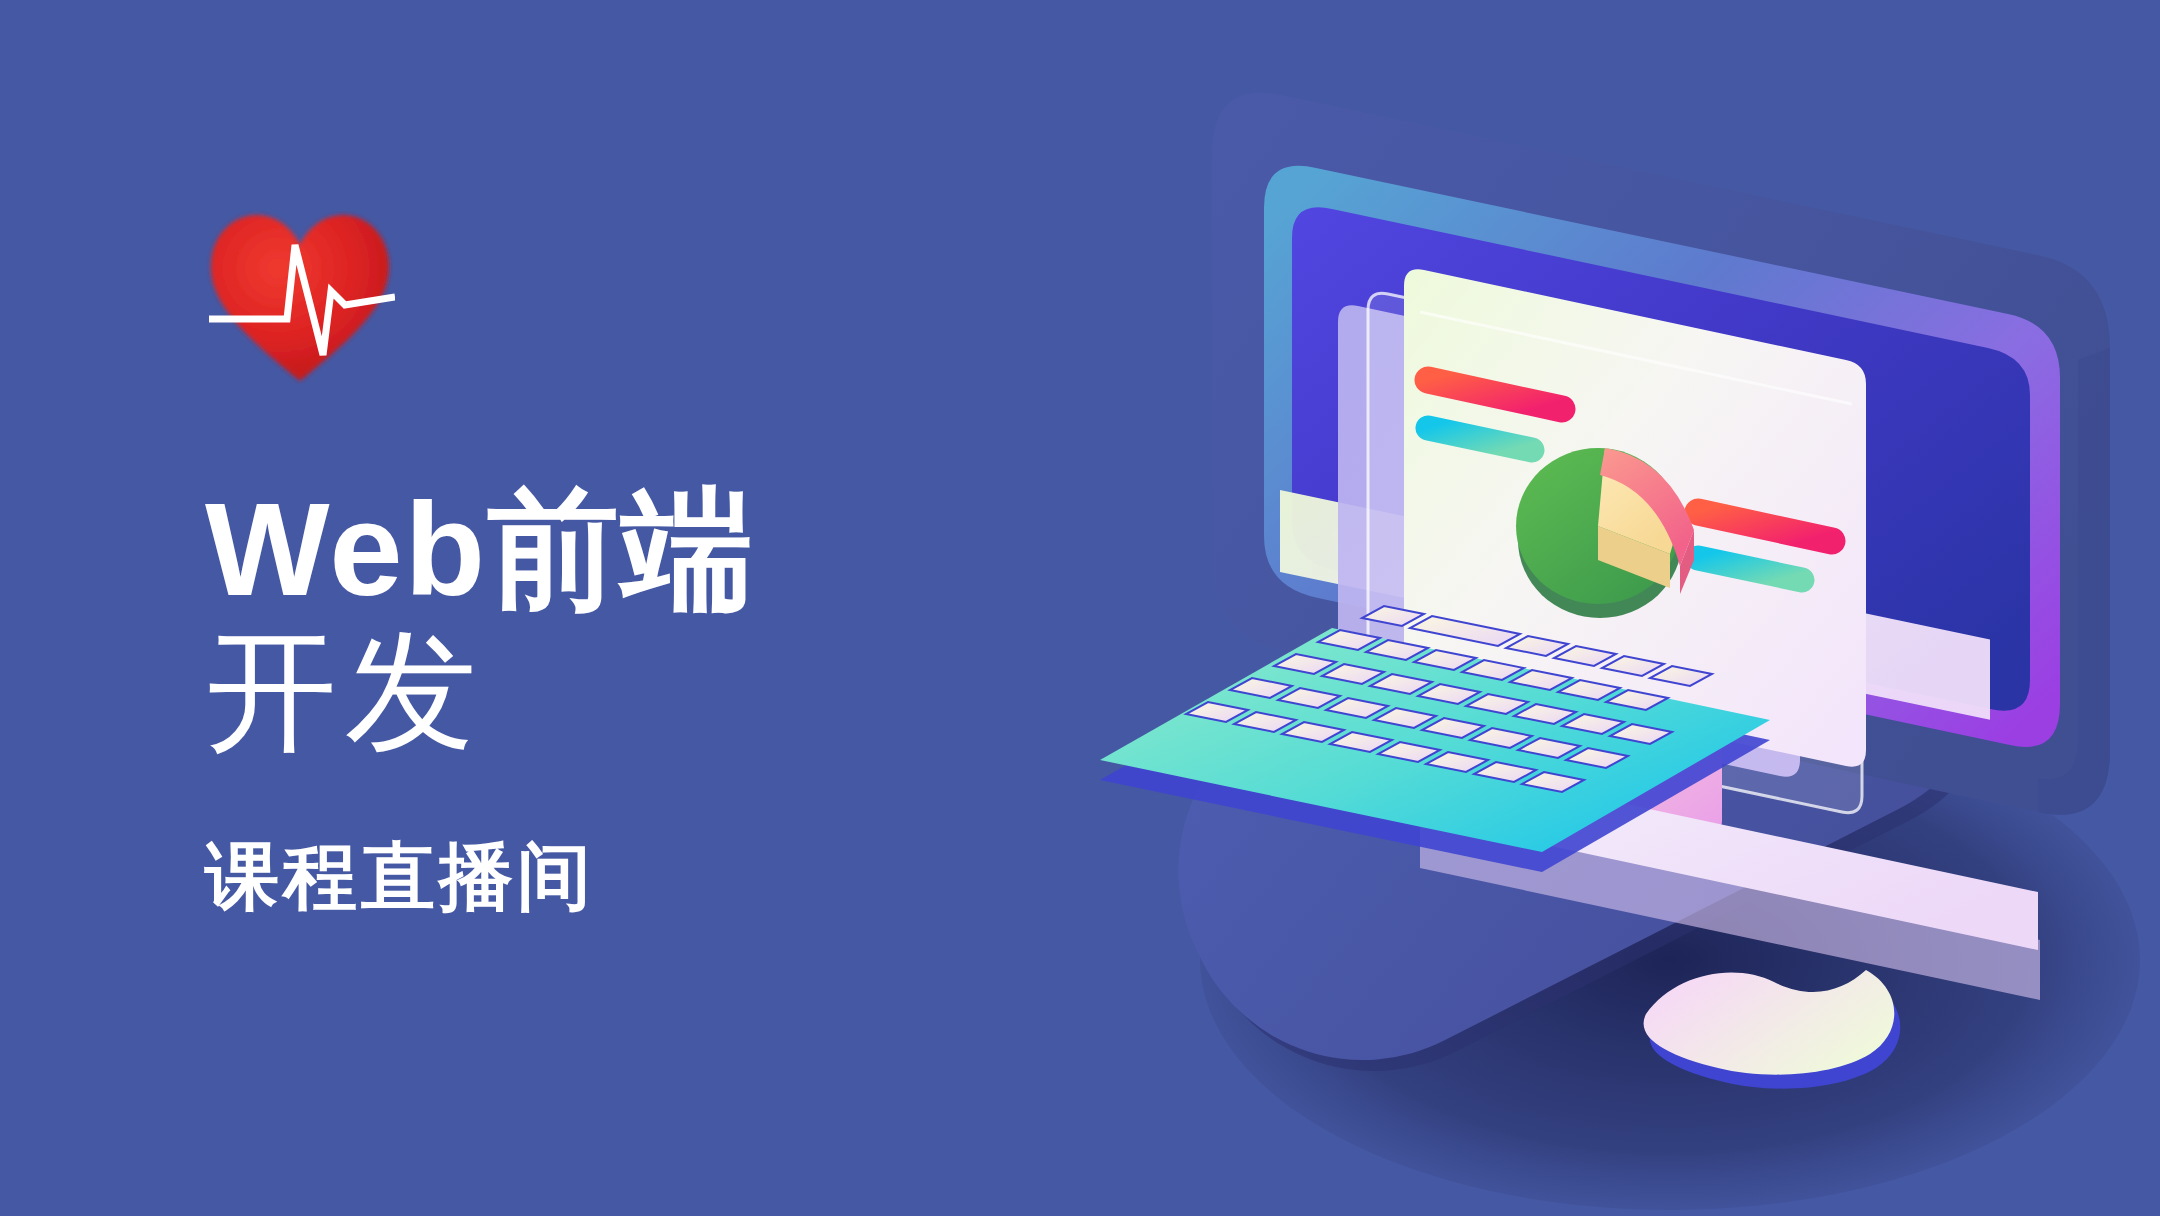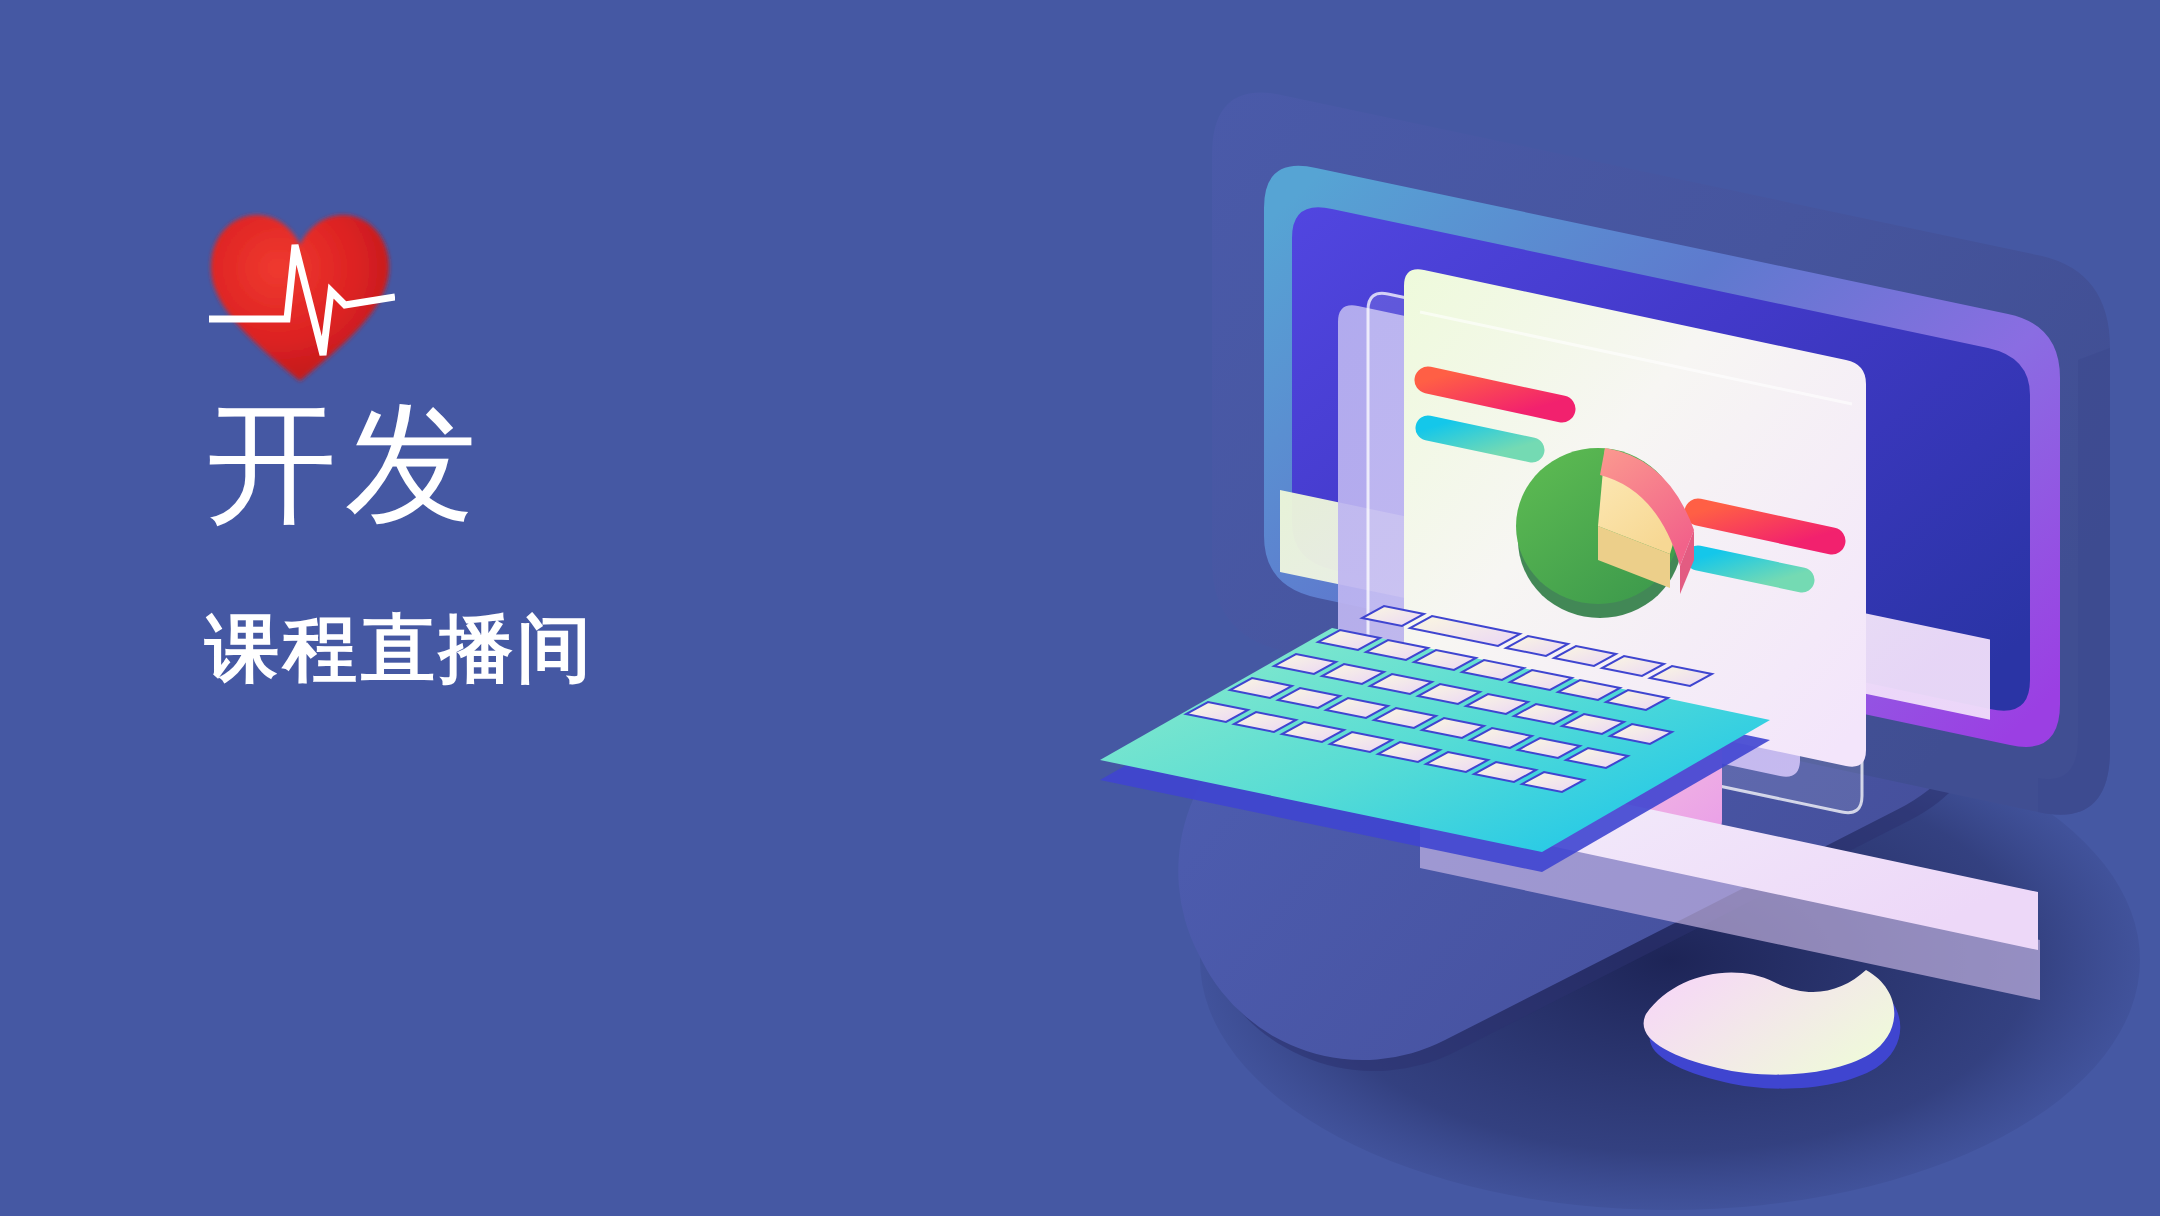--- a/index.html
+++ b/index.html
@@ -83,20 +83,21 @@
                  C 38 130, 6 98, 6 62
                  C 6 30, 28 10, 52 10
                  C 72 10, 88 24, 95 40
                  C 102 24, 118 10, 138 10
                  C 162 10, 184 30, 184 62
                  C 184 98, 152 130, 95 176 Z" fill="url(#heartG)"></path>
         <path d="M4 114 L 82 114 L 90 40 L 118 150 L 126 86 L 140 100 L 190 92" fill="none" stroke="#ffffff" stroke-width="7" stroke-linejoin="miter" stroke-linecap="butt"></path>
       </svg>
     </div>
 
+    <div class="title-main">Web前端</div>
     <div class="title-second">开发</div>
     <div class="subtitle">课程直播间</div>
   </div>
 
   <div class="illo">
     <svg viewBox="0 0 1180 1160" aria-hidden="true">
       <defs>
 
         <radialGradient id="deskShadow" cx="50%" cy="50%" r="55%">
           <stop offset="0%" stop-color="#161b49" stop-opacity="0.85"></stop>

